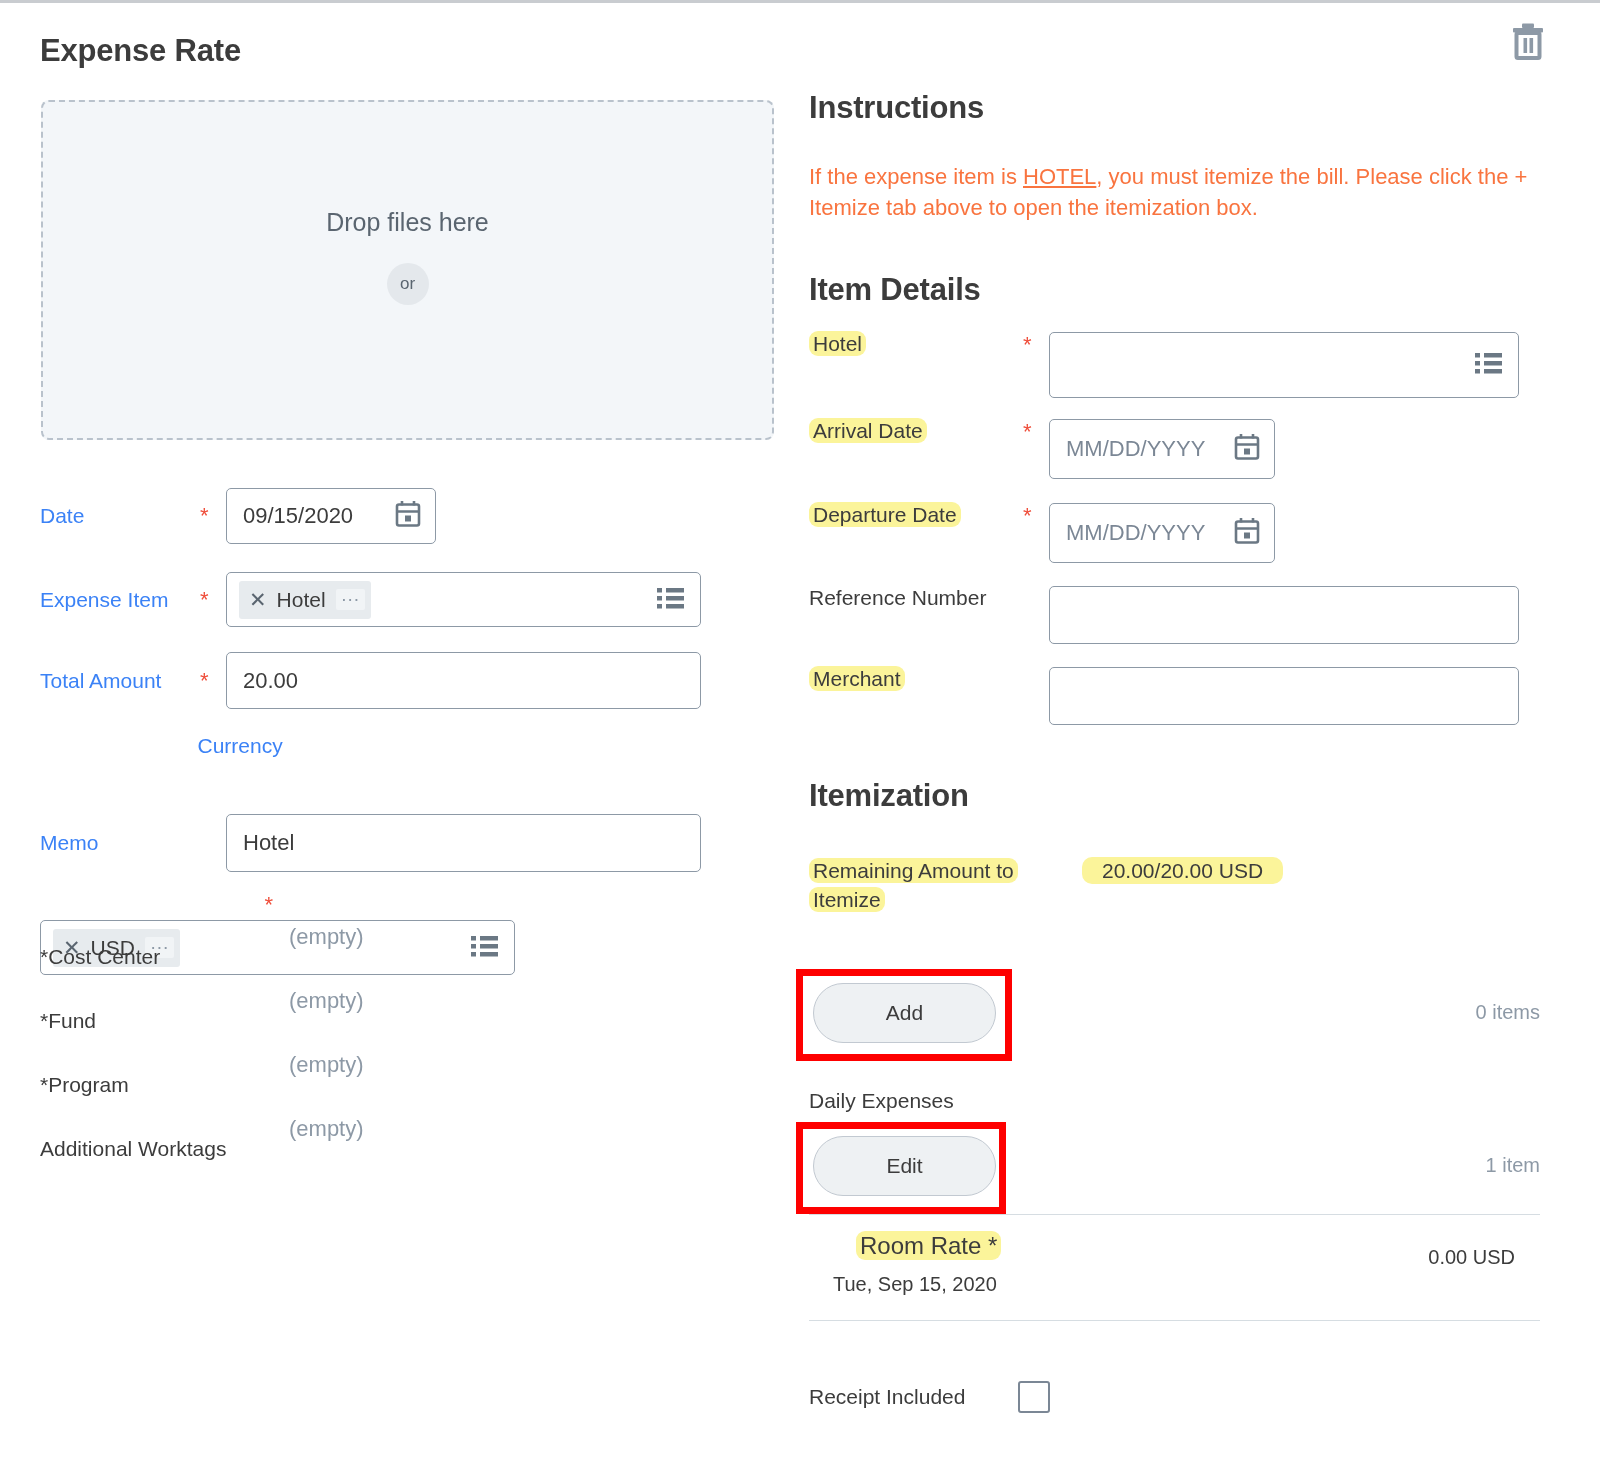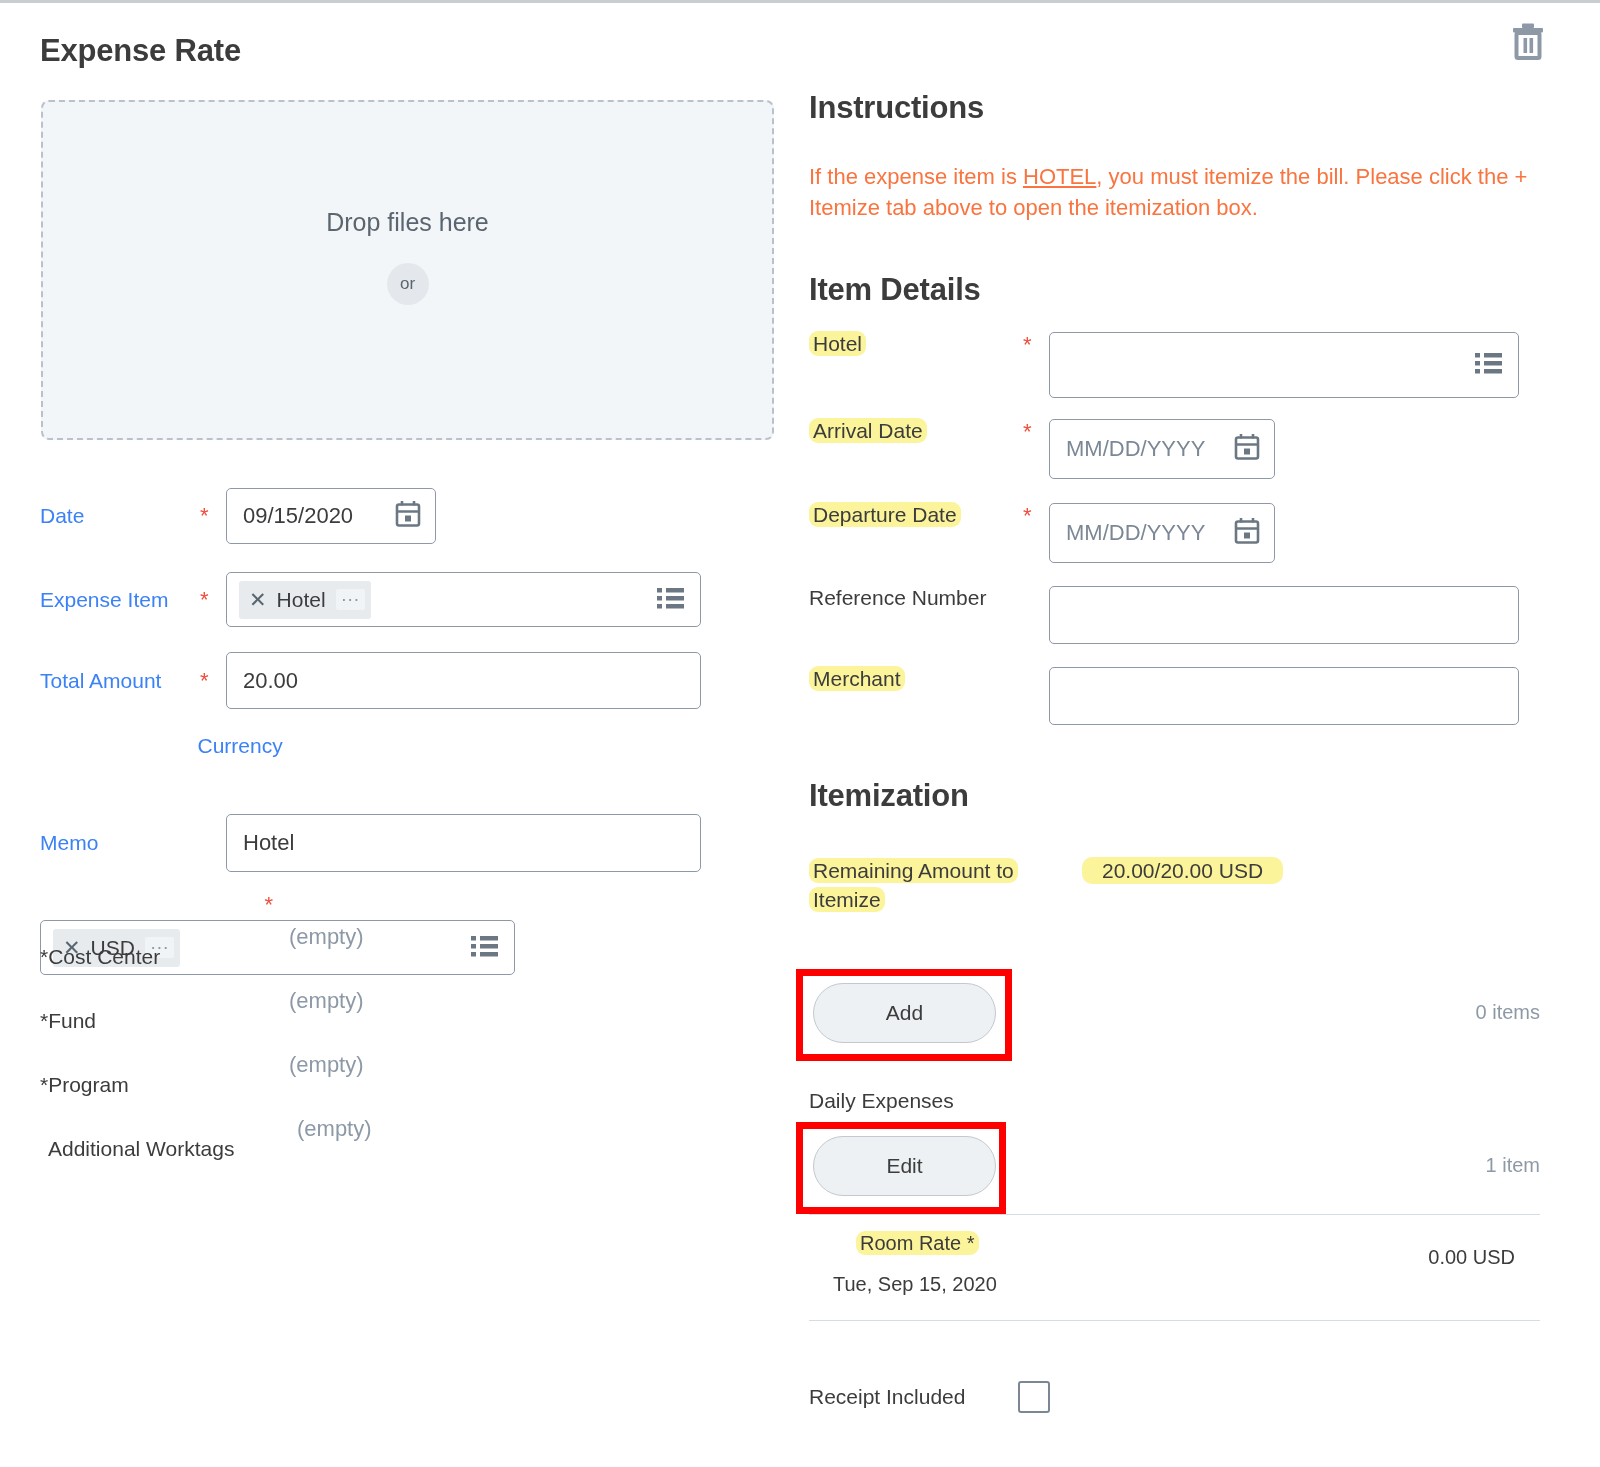--- a/index.html
+++ b/index.html
@@ -314,21 +314,21 @@
     <span class="wval" style="top:6px;">(empty)</span>
   </div>
   <div class="wrow" style="top:982px;height:64px;width:700px;">
     <span class="wlabel" style="top:27px;">*Fund</span>
     <span class="wval" style="top:6px;">(empty)</span>
   </div>
   <div class="wrow" style="top:1046px;height:64px;width:700px;">
     <span class="wlabel" style="top:27px;">*Program</span>
     <span class="wval" style="top:6px;">(empty)</span>
   </div>
-  <div class="wrow" style="top:1110px;height:64px;width:700px;margin-left:8px;">
+  <div class="wrow" style="top:1110px;height:64px;width:700px;">
     <span class="wlabel" style="top:27px;">Additional Worktags</span>
     <span class="wval" style="top:6px;">(empty)</span>
   </div>
 </div>
 
 <div class="trash-btn">
   <svg width="34" height="38" viewBox="0 0 34 38">
     <rect x="2" y="6" width="30" height="4.5" rx="1" fill="#8d99a6"></rect>
     <rect x="11" y="1.5" width="12" height="4.5" rx="1" fill="#8d99a6"></rect>
     <rect x="5.5" y="11" width="23" height="25" rx="1.5" fill="none" stroke="#8d99a6" stroke-width="4"></rect>
@@ -430,21 +430,21 @@
 <div class="count-txt" style="left:1340px;top:1001px;width:200px;">0 items</div>
 
 <div style="position:absolute;left:809px;top:1089px;font-size:21px;color:#3c3c3c;">Daily Expenses</div>
 
 <div class="btn-pill" style="position:absolute;left:813px;top:1136px;width:183px;height:60px;">Edit</div>
 <div class="redbox" style="left:796px;top:1122px;width:210px;height:92px;"></div>
 <div class="count-txt" style="left:1340px;top:1154px;width:200px;">1 item</div>
 
 <div class="hline" style="left:809px;top:1214px;width:731px;"></div>
 
-<div style="position:absolute;left:830px;top:1232px;font-size:20px;color:#3c3c3c;padding-left:26px;">
+<div style="position:absolute;left:830px;top:1232px;font-size:24px;color:#3c3c3c;padding-left:26px;">
   <span class="hl">Room Rate *</span>
 </div>
 <div style="position:absolute;left:1330px;top:1234px;width:185px;text-align:right;font-size:20px;color:#3c3c3c;margin-top:12px;">0.00 USD</div>
 <div style="position:absolute;left:833px;top:1273px;font-size:20px;color:#3c3c3c;">Tue, Sep 15, 2020</div>
 
 <div class="hline" style="left:809px;top:1320px;width:731px;"></div>
 
 <div style="position:absolute;left:809px;top:1385px;font-size:21px;color:#3c3c3c;">Receipt Included</div>
 <div class="checkbox" style="position:absolute;left:1018px;top:1381px;"></div>
 

